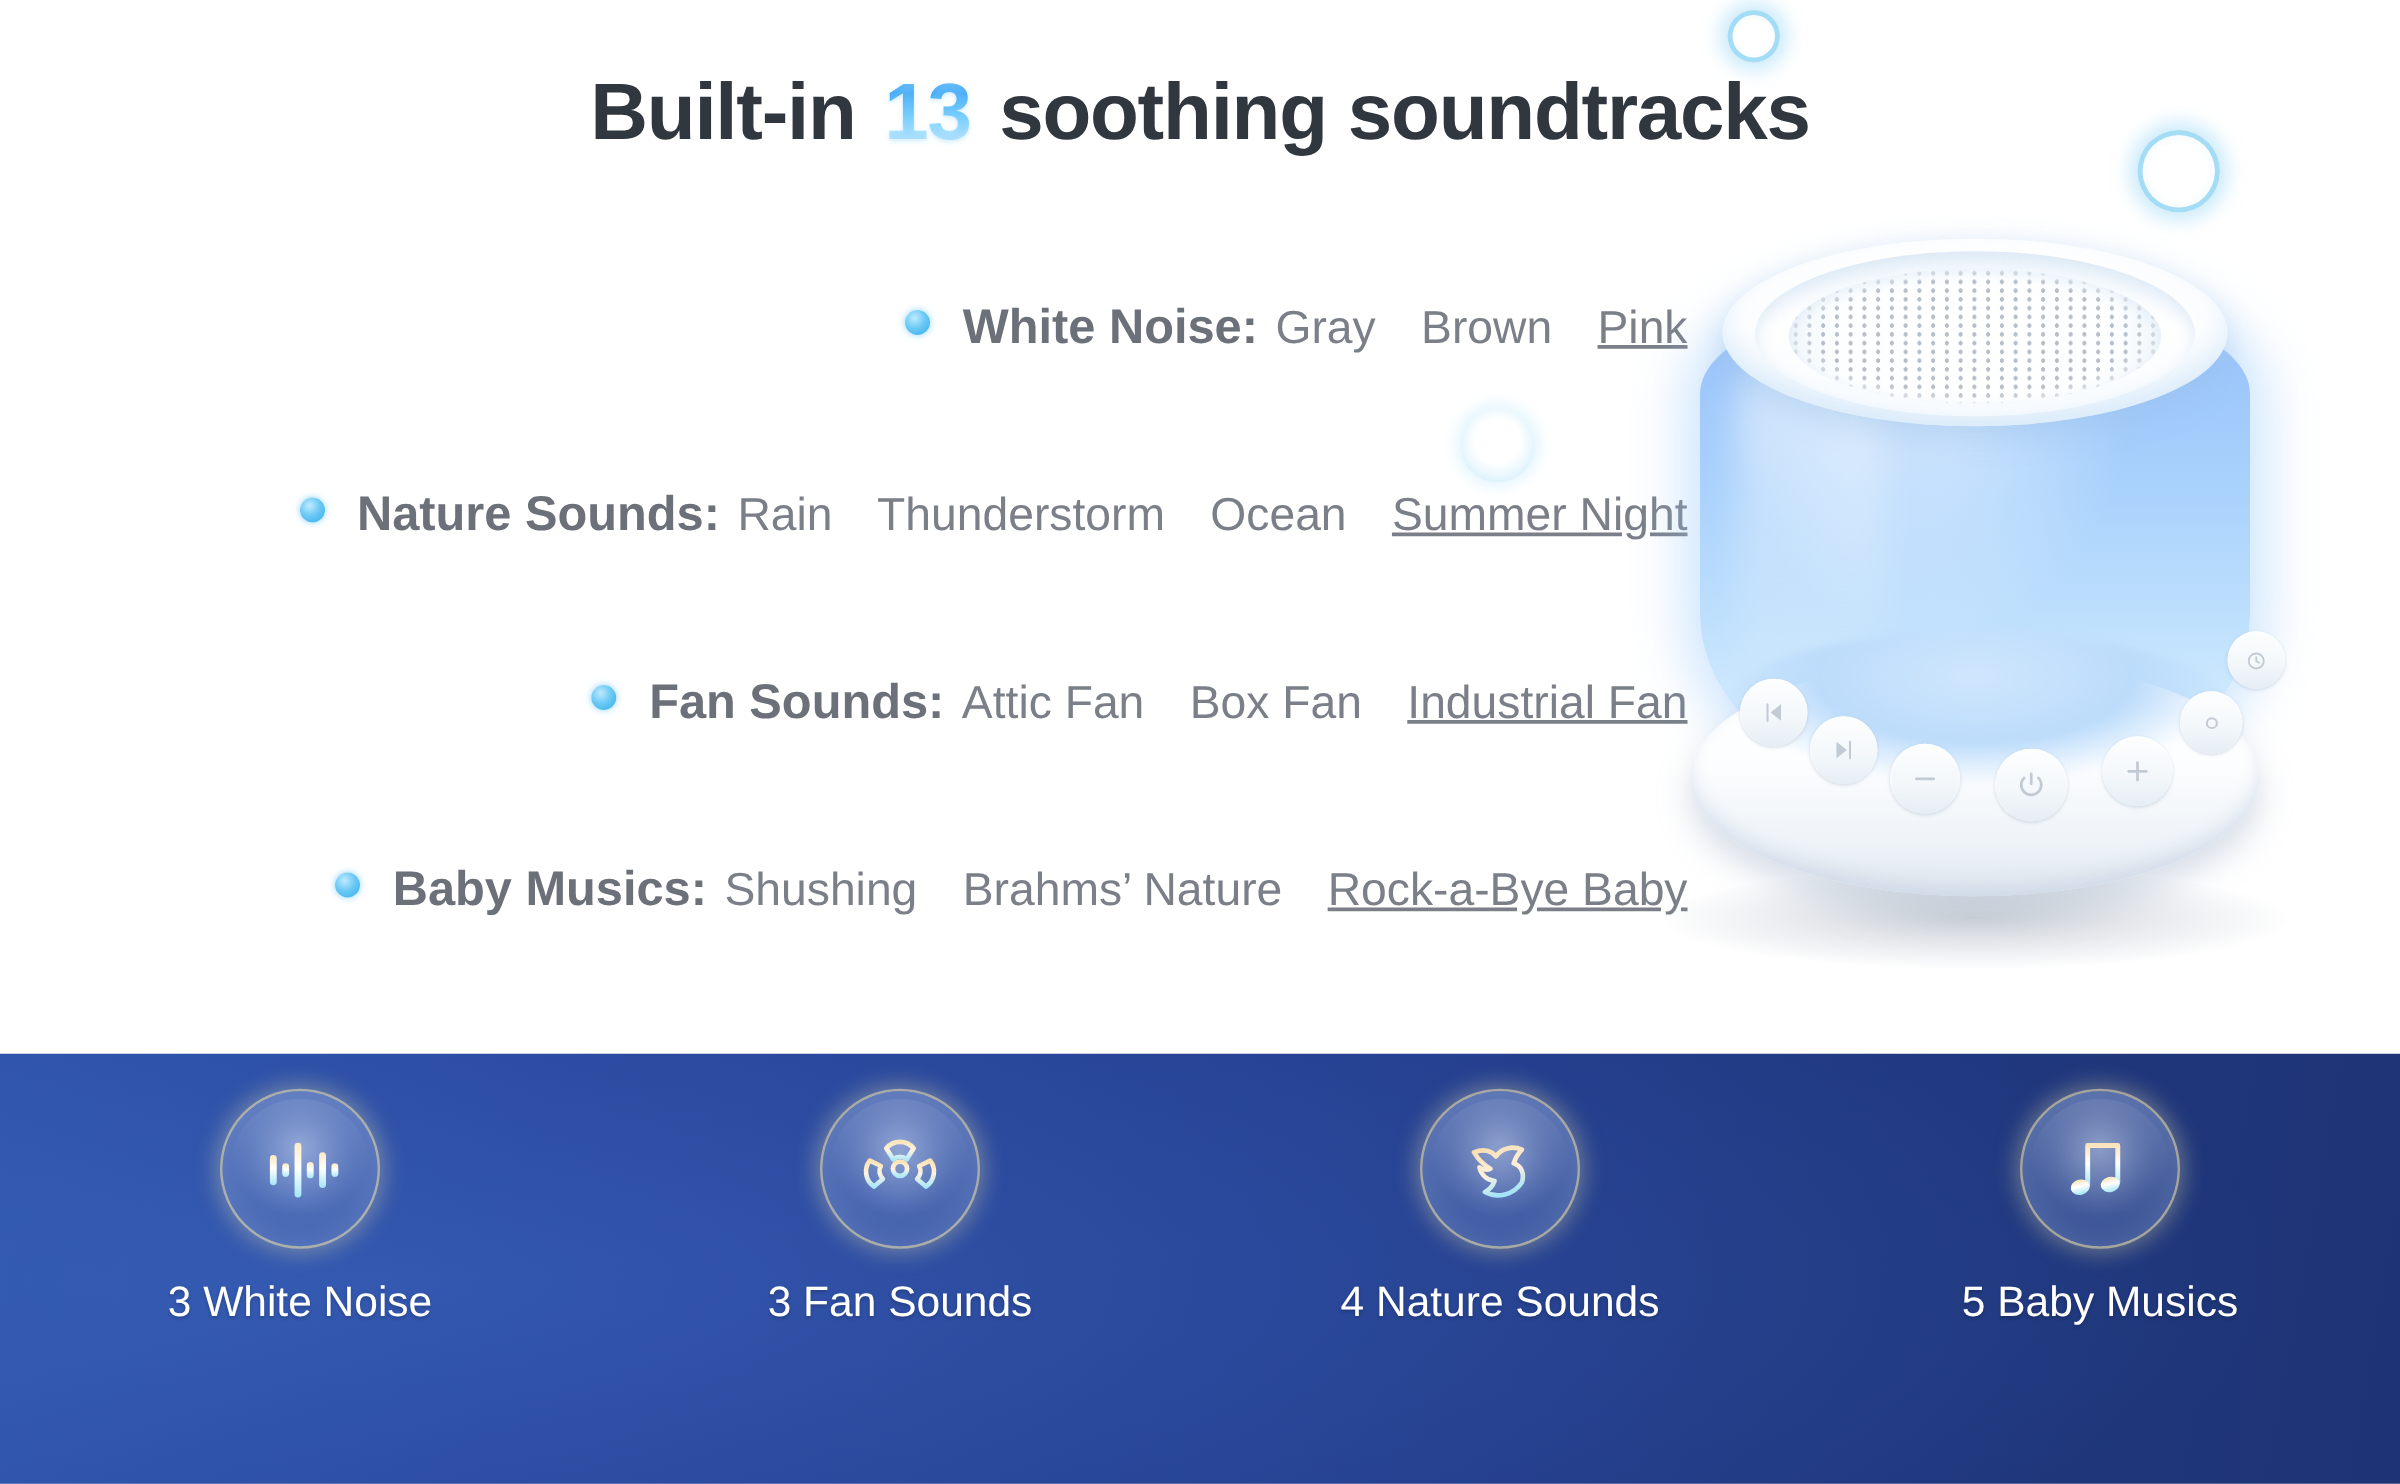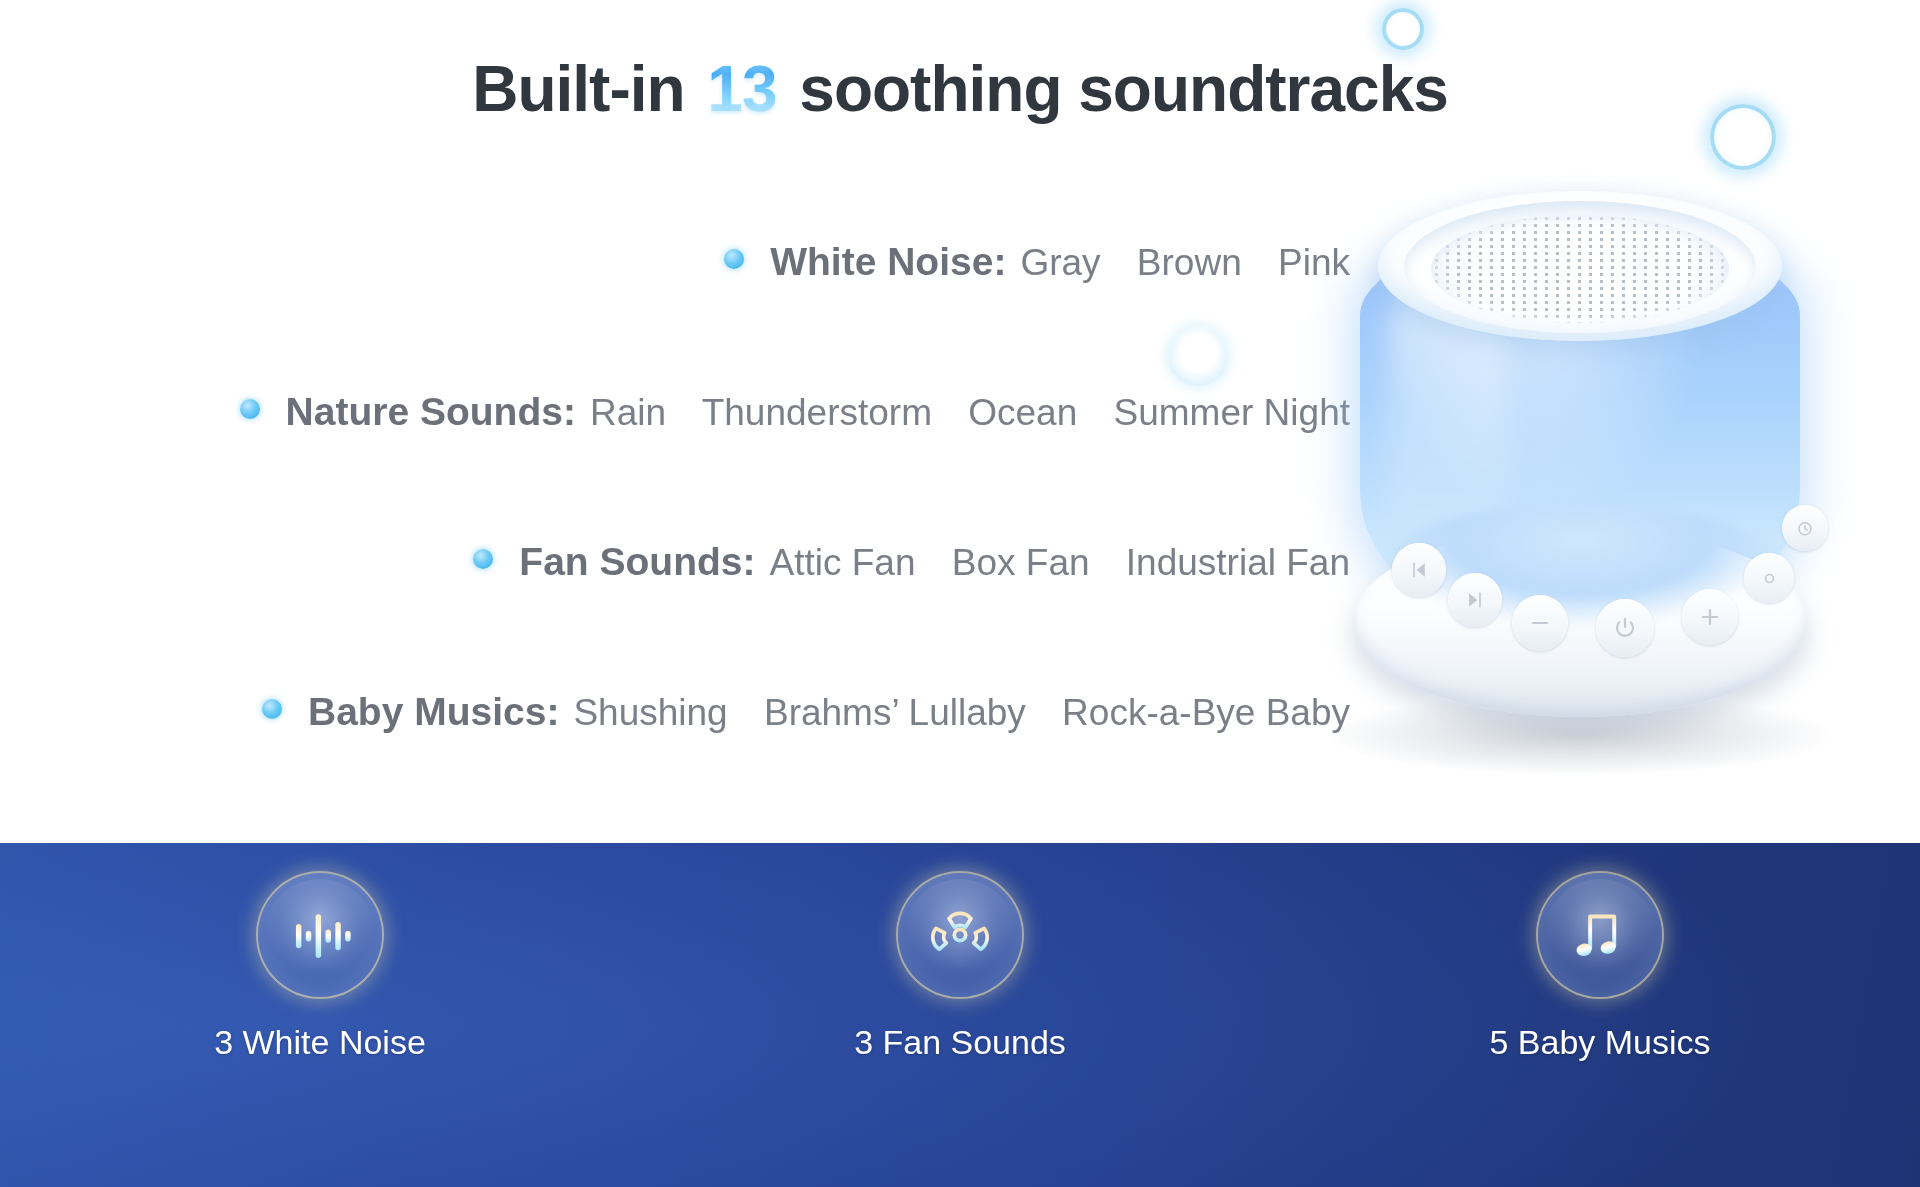--- a/index.html
+++ b/index.html
@@ -66,21 +66,21 @@
     box-shadow:0 0 6px rgba(110,200,245,.75);
   }
   .feat-label{
     font-size:39px;font-weight:bold;color:#6b7079;white-space:nowrap;
     margin-right:14px;
   }
   .feat-items{
     font-size:37px;font-weight:normal;color:#7a7f88;white-space:nowrap;
   }
   .feat-items span{margin-right:26px;}
-  .feat-items span:last-child{margin-right:0;}
+  .feat-items span:last-child{margin-right:0;text-decoration:underline;}
 
   
   #product{
     position:absolute;left:1300px;top:175px;width:560px;height:620px;
   }
   #spk-shadow{
     position:absolute;left:30px;top:520px;width:500px;height:80px;
     background:radial-gradient(ellipse at 50% 50%, rgba(140,150,165,.40) 0%, rgba(160,170,185,.18) 48%, rgba(255,255,255,0) 72%);
     border-radius:50%;
   }
@@ -235,21 +235,21 @@
         <span>Box Fan</span>
         <span>Industrial Fan</span>
       </span>
     </div>
 
     <div class="feature-row">
       <span class="dot"></span>
       <span class="feat-label">Baby Musics:</span>
       <span class="feat-items">
         <span>Shushing</span>
-        <span>Brahms’ Lullaby</span>
+        <span>Brahms’ Nature</span>
         <span>Rock-a-Bye Baby</span>
       </span>
     </div>
 
   </div>
 
   <div id="product">
     <div id="spk-shadow"></div>
     <div id="spk-body"></div>
     <div id="spk-body-hl"></div>
@@ -350,20 +350,39 @@
             <path d="M13 45 a13 13 0 0 1 -3 -19 l8 4 a8 8 0 0 0 1.5 9.5 z"></path>
             <path d="M51 45 a13 13 0 0 0 3 -19 l-8 4 a8 8 0 0 1 -1.5 9.5 z"></path>
             <circle cx="32" cy="32" r="5.2"></circle>
             <path d="M32 26.8 L32 22"></path>
           </g>
         </svg>
       </div>
       <div class="cat-label">3 Fan Sounds</div>
     </div>
 
+    <div class="cat">
+      <div class="cat-orb">
+        <svg class="orb-svg" viewBox="0 0 64 64">
+          <defs>
+            <linearGradient id="gBird" x1="0.2" y1="0" x2="0.5" y2="1">
+              <stop offset="0%" stop-color="#f7d8a4"></stop>
+              <stop offset="55%" stop-color="#fdeedb"></stop>
+              <stop offset="100%" stop-color="#9fe2f8"></stop>
+            </linearGradient>
+          </defs>
+          <g fill="none" stroke="url(#gBird)" stroke-width="3.4" stroke-linejoin="round" stroke-linecap="round">
+            <path d="M13 20 C20 17 26 19 29 23 C33 17 41 15 48 18 C44 22 43 25 42 28
+                     C48 30 50 36 48 42 C42 51 30 54 21 49 C25 47 27 44 28 41
+                     C22 40 18 36 17 31 C20 33 23 33 25 32 C20 29 16 25 13 20 Z"></path>
+          </g>
+        </svg>
+      </div>
+      <div class="cat-label">4 Nature Sounds</div>
+    </div>
 
     <div class="cat">
       <div class="cat-orb">
         <svg class="orb-svg" viewBox="0 0 64 64">
           <defs>
             <linearGradient id="gNote" x1="0" y1="0" x2="0" y2="1">
               <stop offset="0%" stop-color="#fadfae"></stop>
               <stop offset="45%" stop-color="#ffffff"></stop>
               <stop offset="100%" stop-color="#9fe4f7"></stop>
             </linearGradient>

